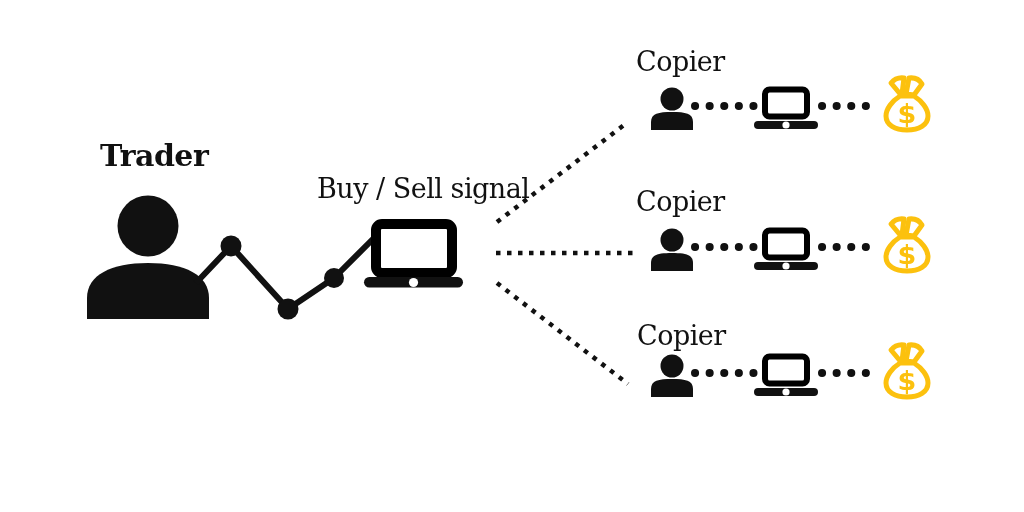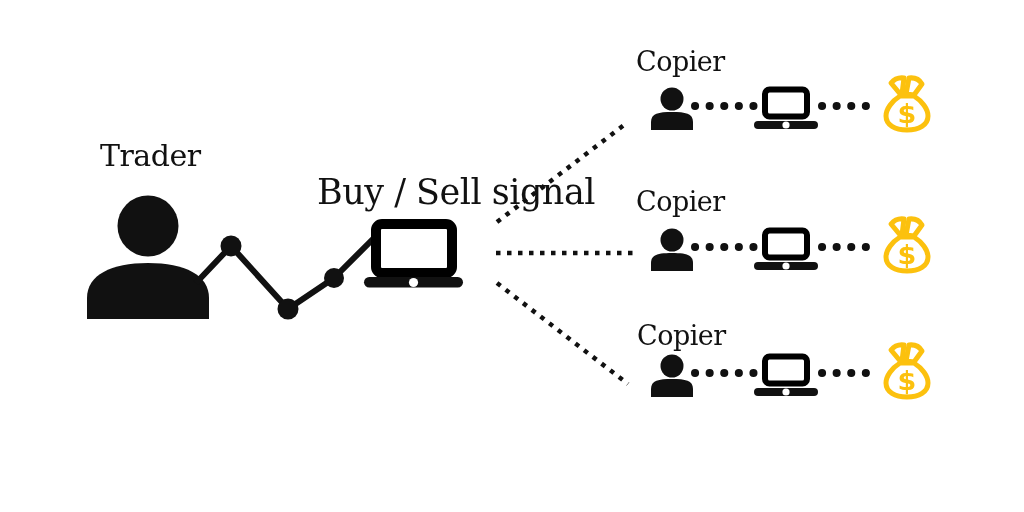--- a/index.html
+++ b/index.html
@@ -11,22 +11,22 @@
     font-family:"DejaVu Serif", serif;
   }
   .stage svg{position:absolute;left:0;top:0;}
   .lbl{
     position:absolute;
     color:var(--ink,#111);
     white-space:nowrap;
     letter-spacing:-0.5px;
     line-height:1;
   }
-  .lbl-trader{left:100px;top:141px;font-size:30px;}
-  .lbl-signal{left:317px;top:175px;font-size:35px;}
+  .lbl-trader{left:100px;top:141px;font-size:30px;font-weight:bold;}
+  .lbl-signal{left:317px;top:175px;font-size:27px;}
   .lbl-copier1{left:636px;top:48px;font-size:27px;}
   .lbl-copier2{left:636px;top:188px;font-size:27px;}
   .lbl-copier3{left:637px;top:322px;font-size:27px;}
 
   .ink{fill:var(--ink,#000);}
   .zig{stroke:var(--ink,#000);stroke-width:6;fill:none;stroke-linejoin:round;}
   .dots{stroke:var(--ink,#000);stroke-width:8;stroke-dasharray:0.1 14.5;stroke-linecap:round;}
   .sqdots{stroke:var(--ink,#000);stroke-width:4.5;stroke-dasharray:4.5 6.5;}
   .bagstroke{fill:#fff;stroke:var(--money,#fcc10e);stroke-width:5;stroke-linejoin:round;stroke-linecap:round;}
   .bagdollar{

